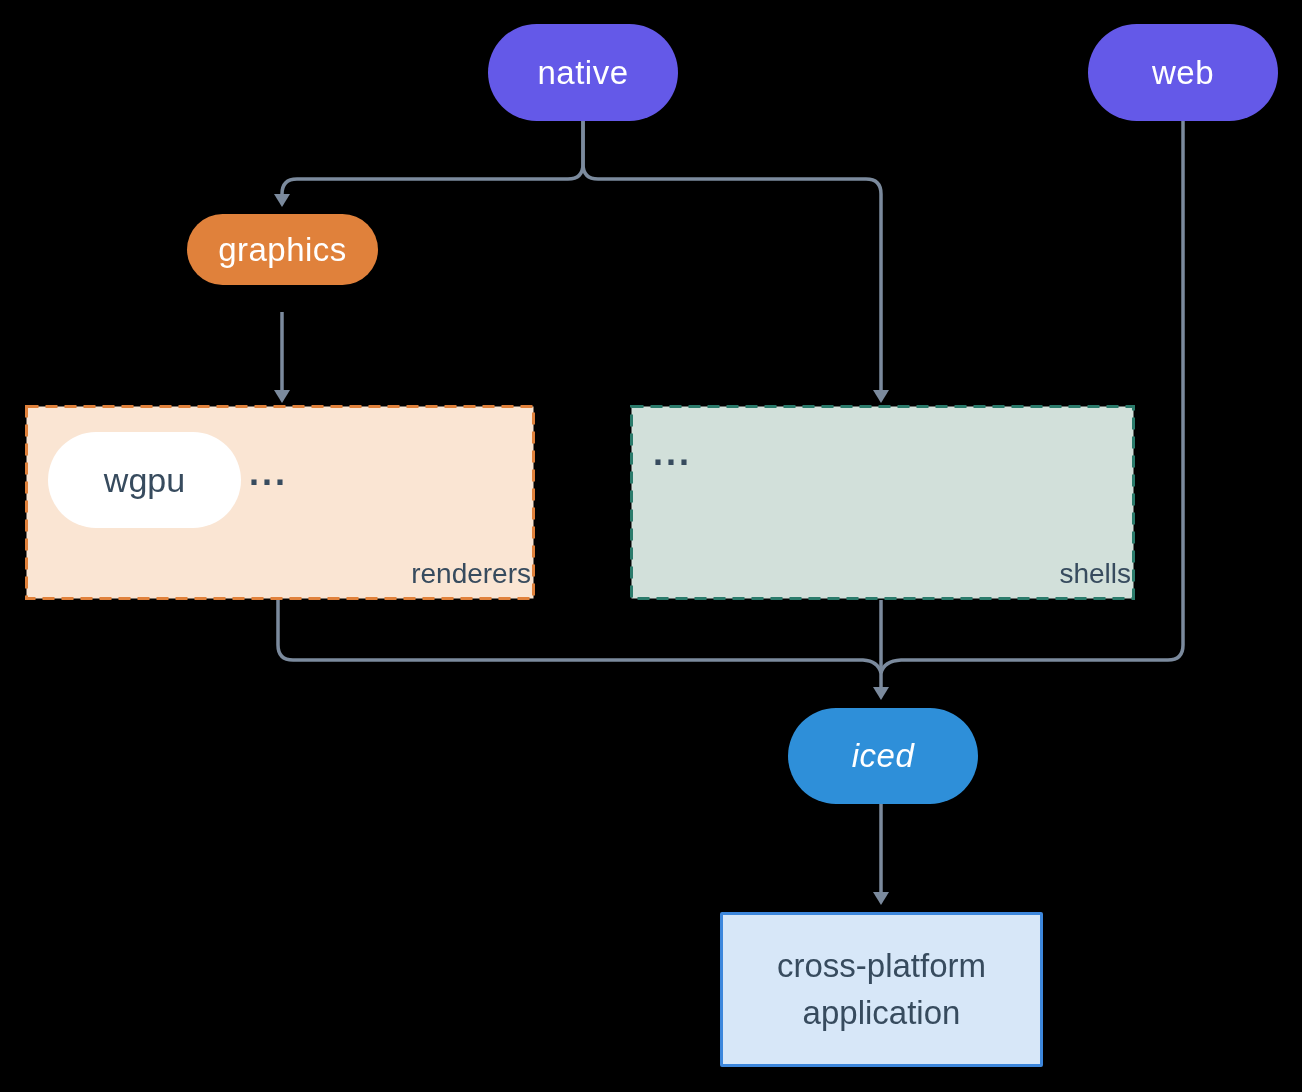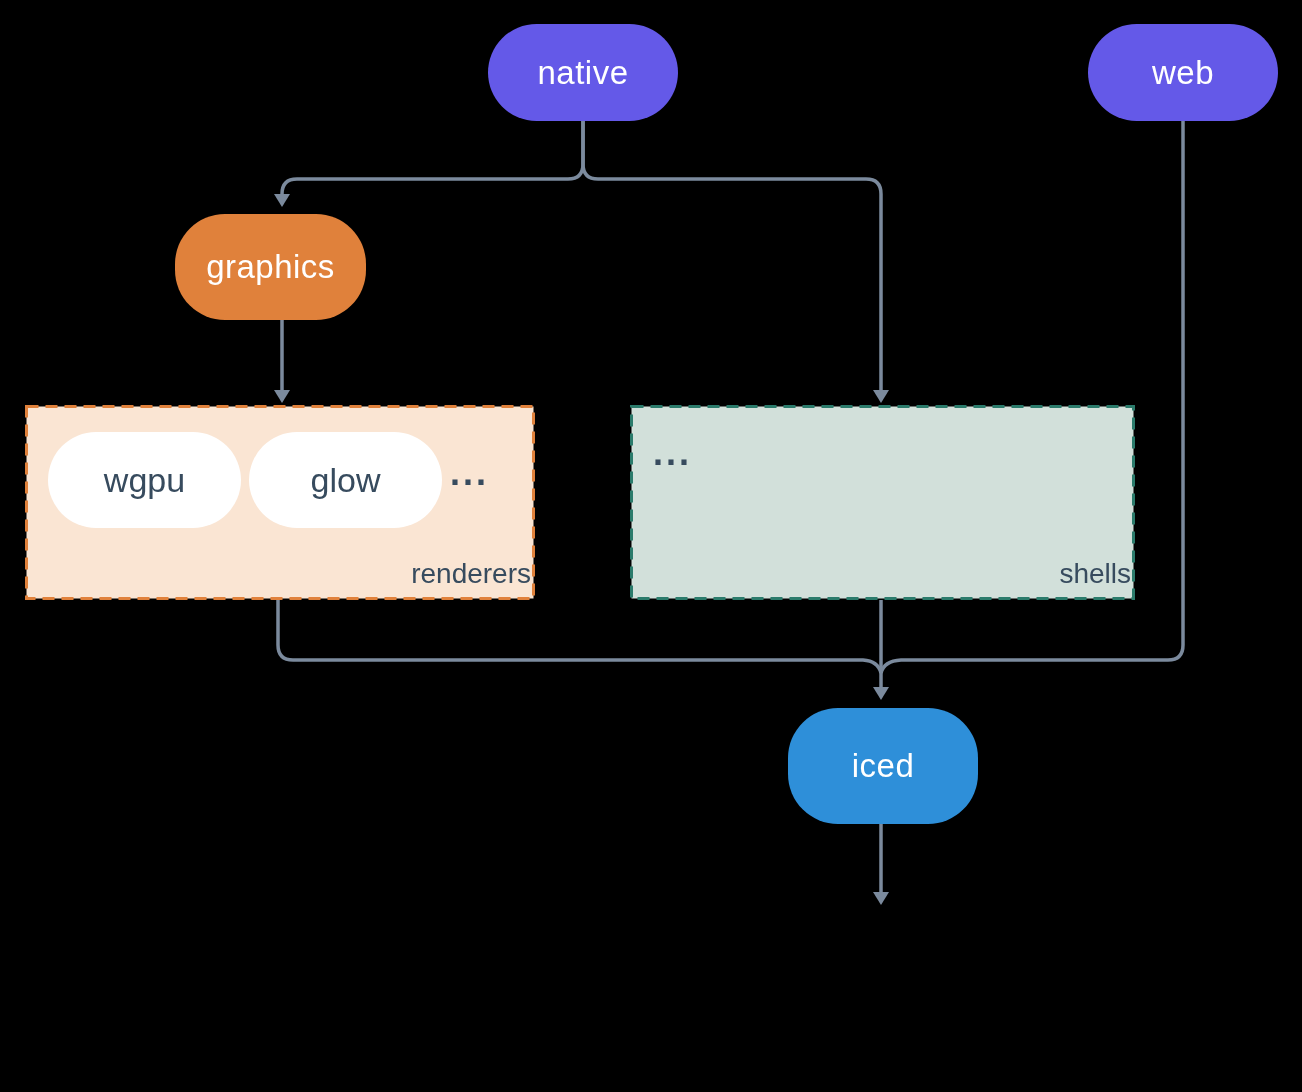--- a/index.html
+++ b/index.html
@@ -72,42 +72,42 @@
   </svg>
 
   <div class="pill purple" style="left:488px;top:24px;width:190px;height:97px;">
     <span>native</span>
   </div>
 
   <div class="pill purple" style="left:1088px;top:24px;width:190px;height:97px;">
     <span>web</span>
   </div>
 
-  <div class="pill orange" style="left:175px;top:214px;width:191px;height:106px;">
+  <div class="pill orange" style="left:187px;top:214px;width:191px;height:71px;">
     <span>graphics</span>
   </div>
 
   <div class="group-content" style="left:25px;top:405px;width:510px;height:195px;">
     <div class="pill-row">
       <div class="white-pill">
         <span>wgpu</span>
-      </div>
-      <div class="white-pill">
-        <span>glow</span>
       </div>
       <span class="ellipsis">...</span>
     </div>
     <span class="group-label">renderers</span>
   </div>
 
   <div class="group-content" style="left:630px;top:405px;width:505px;height:195px;">
     <div class="pill-row">
       <span class="ellipsis">...</span>
     </div>
     <span class="group-label">shells</span>
   </div>
 
-  <div class="pill blue" style="left:788px;top:708px;width:190px;height:116px;">
+  <div class="pill blue" style="left:788px;top:708px;width:190px;height:96px;font-style:italic;">
     <span>iced</span>
   </div>
 
+  <div class="app-box">
+    <span>cross-platform application</span>
+  </div>
 
 </div>
 
 </body></html>

